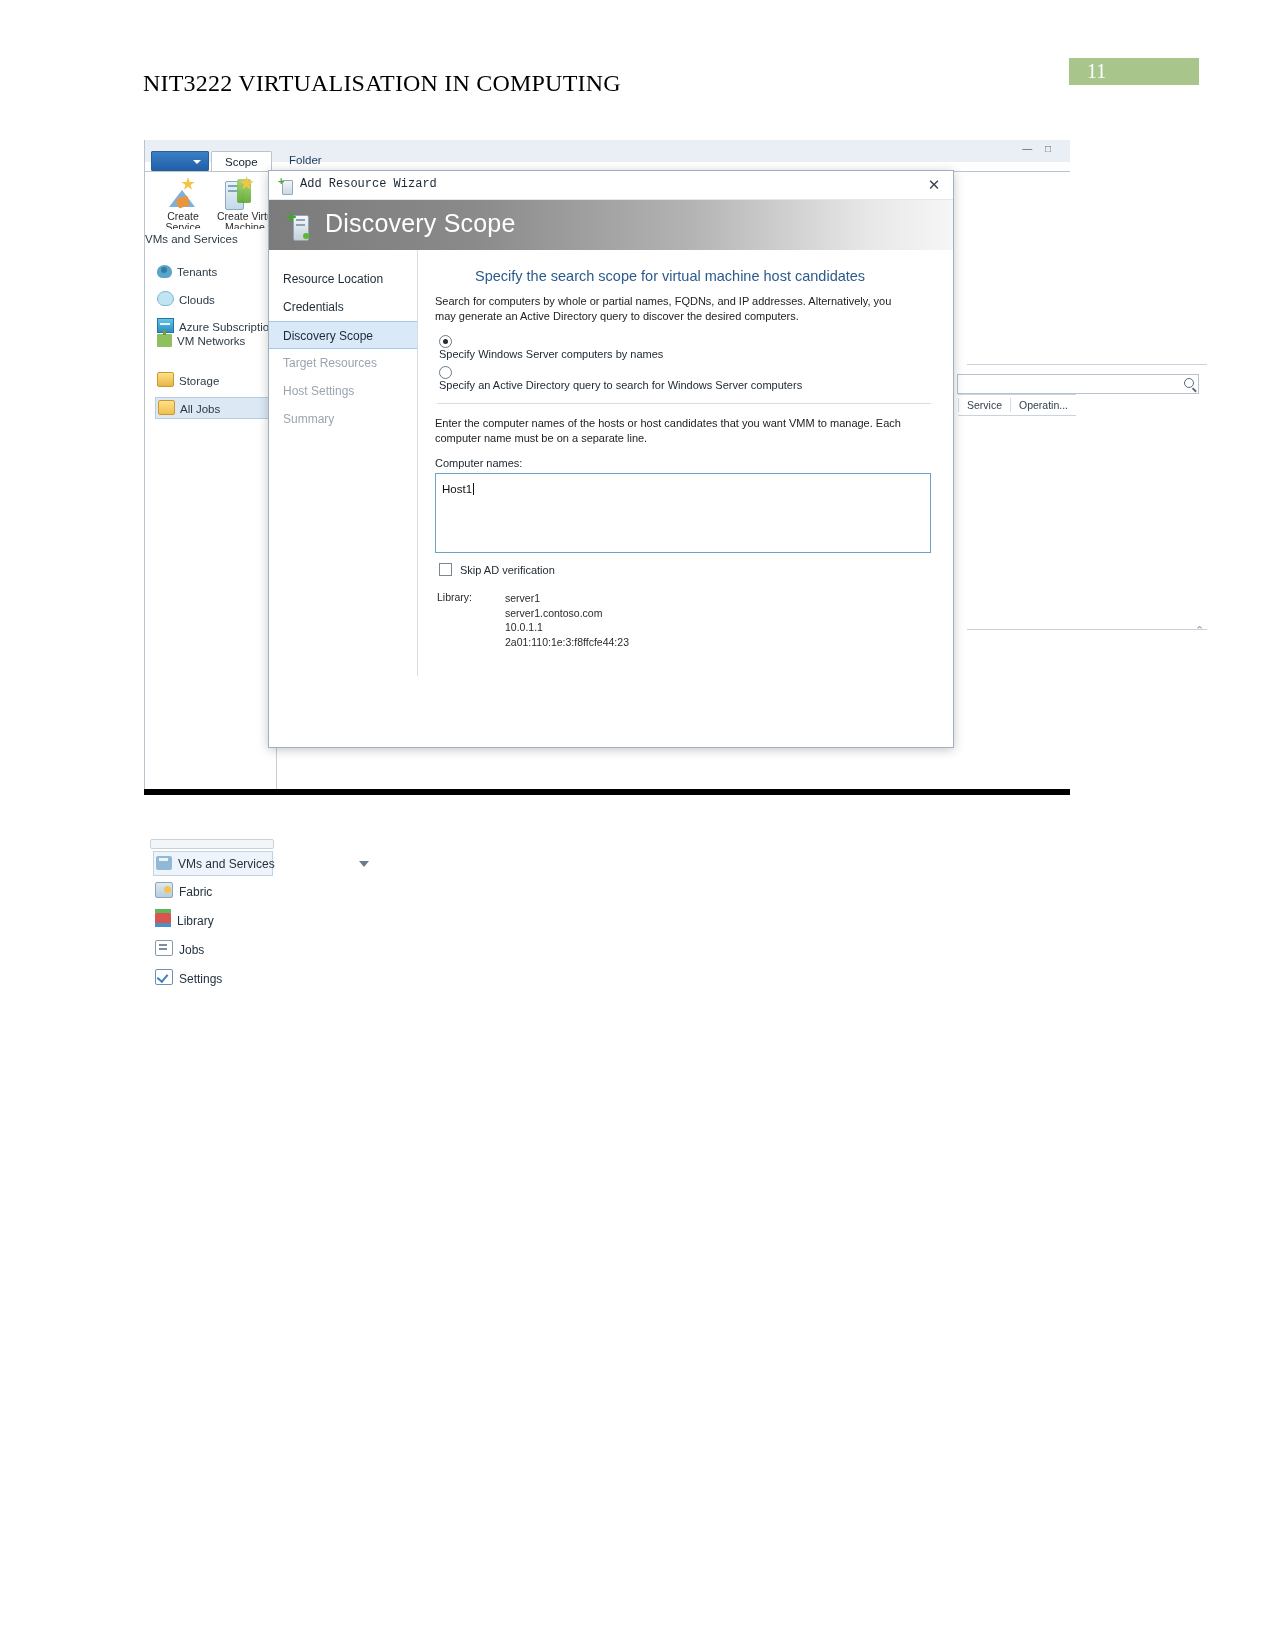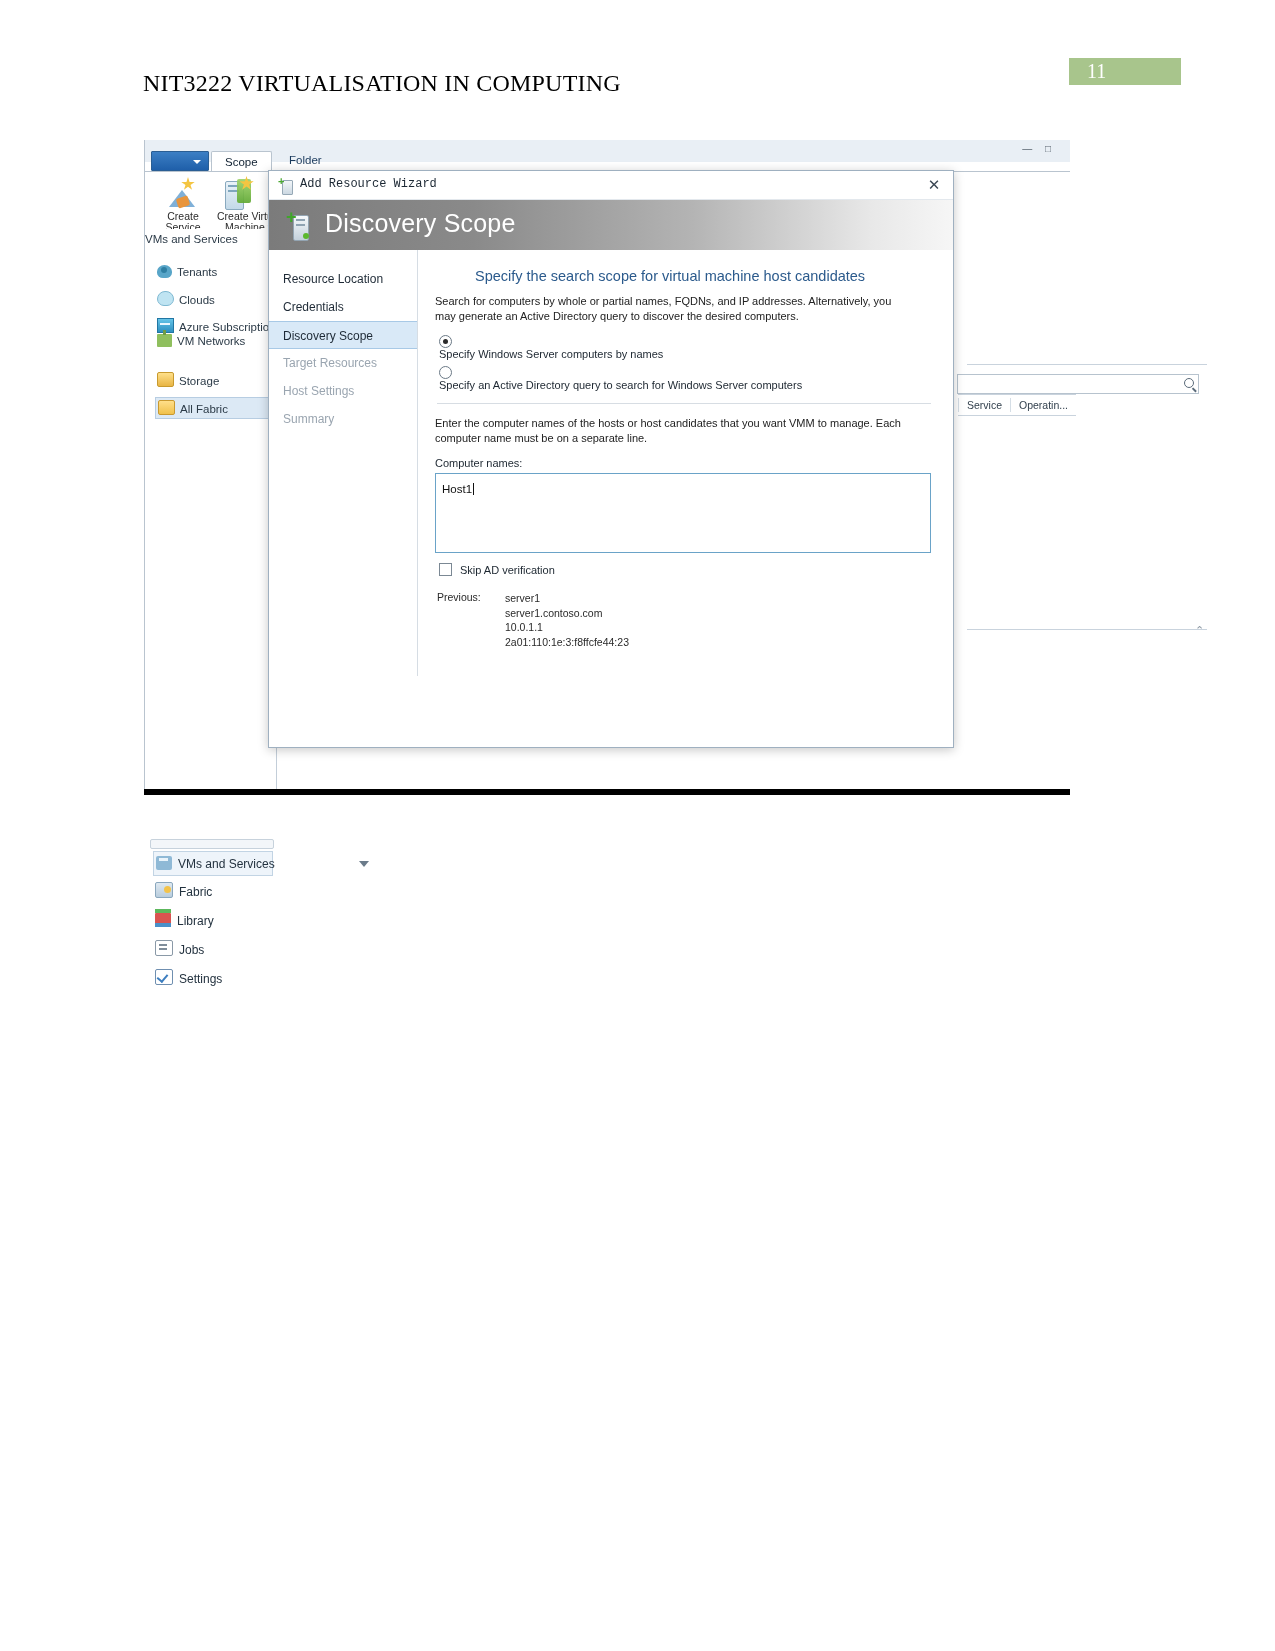--- a/index.html
+++ b/index.html
@@ -14,21 +14,21 @@
 
   
   .doc-title {
     position: absolute; left: 143px; top: 70px;
     font-family: "Liberation Serif", serif;
     font-size: 24px; color: #000; letter-spacing: 0.2px;
     white-space: nowrap;
   }
   .page-badge {
     position: absolute; left: 1069px; top: 58px;
-    width: 112px; height: 27px;
+    width: 130px; height: 27px;
     background: #a8c58c;
   }
   .page-badge span {
     position: absolute; left: 18px; top: 2px;
     font-family: "Liberation Serif", serif;
     font-size: 20px; color: #ffffff;
   }
 
   
   .vmm-window {
@@ -422,21 +422,21 @@
       <div class="nav-item" style="top:87px;">
         <span class="ni-ico ico-azure"></span><span>Azure Subscription</span>
       </div>
       <div class="nav-item" style="top:100px;">
         <span class="ni-ico ico-vmnet"></span><span>VM Networks</span>
       </div>
       <div class="nav-item" style="top:141px;">
         <span class="ni-ico ico-storage"></span><span>Storage</span>
       </div>
       <div class="nav-item selected" style="top:168px; width:120px;">
-        <span class="ni-ico ico-allhosts"></span><span>All Fabric</span>
+        <span class="ni-ico ico-allhosts"></span><span>All Jobs</span>
       </div>
 
       <div class="ws-divider"></div>
       <div class="ws-item active" style="top:622px;">
         <span class="ws-ico ico-vms"></span><span>VMs and Services</span>
       </div>
       <div class="ws-item" style="top:651px;">
         <span class="ws-ico ico-fabric"></span><span>Fabric</span>
       </div>
       <div class="ws-item" style="top:680px;">
@@ -518,21 +518,21 @@
         <div class="textarea">
           <span class="ta-value">Host1</span><span class="caret"></span>
         </div>
 
         <div class="check-row">
           <span class="checkbox"></span>
           <span>Skip AD verification</span>
         </div>
 
         <div class="examples">
-          <div class="ex-label">Previous:</div>
+          <div class="ex-label">Library:</div>
           <div class="ex-list">
             <div>server1</div>
             <div>server1.contoso.com</div>
             <div>10.0.1.1</div>
             <div>2a01:110:1e:3:f8ffcfe44:23</div>
           </div>
         </div>
       </div>
     </div>
 

